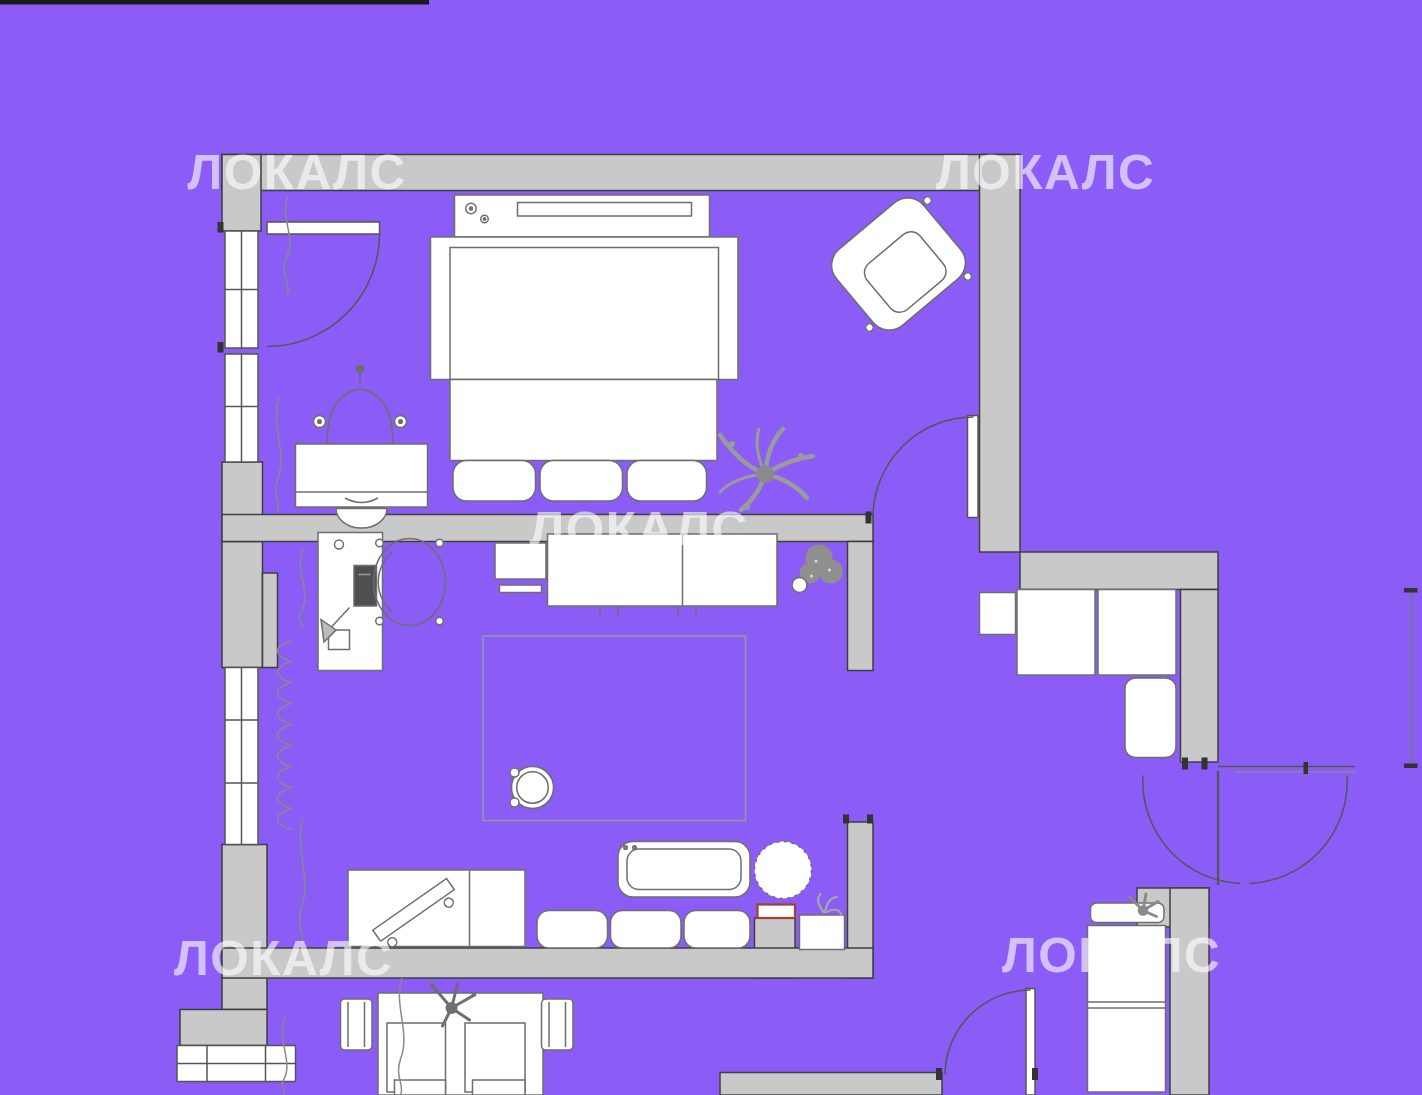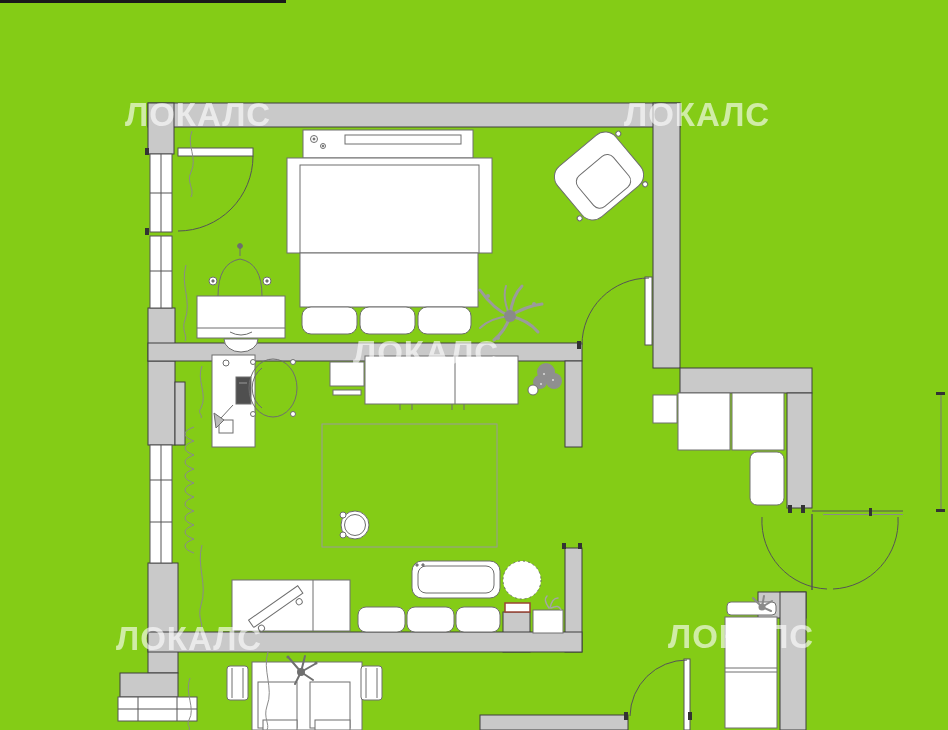--- a/index.html
+++ b/index.html
@@ -1,16 +1,16 @@
 <!DOCTYPE html>
 <html><head>
 <meta charset="utf-8">
 <style>
   html,body{margin:0;padding:0;background:#ffffff;}
-  .stage{position:relative;width:948px;height:730px;background:#84cc16;overflow:hidden;
+  .stage{position:relative;width:948px;height:730px;background:#8b5cf6;overflow:hidden;
          font-family:"Liberation Sans", sans-serif;text-align:center;}
   svg{position:absolute;left:0;top:0;}
   .wm{font-family:"Liberation Sans", sans-serif;font-weight:bold;font-size:33px;
       letter-spacing:1px;fill:rgba(255,255,255,0.62);}
 </style>
 </head>
 <body>
 
 <div class="stage">
 <svg width="948" height="730" viewBox="0 0 948 730">

